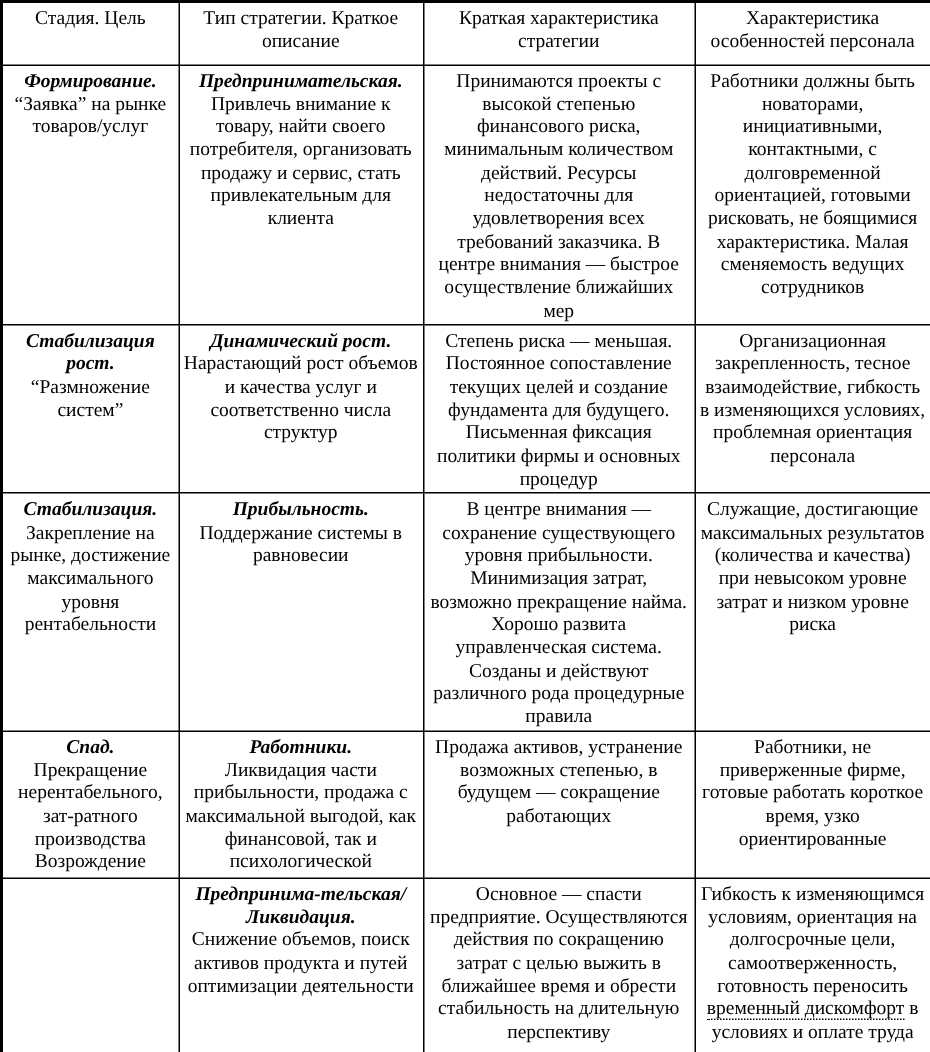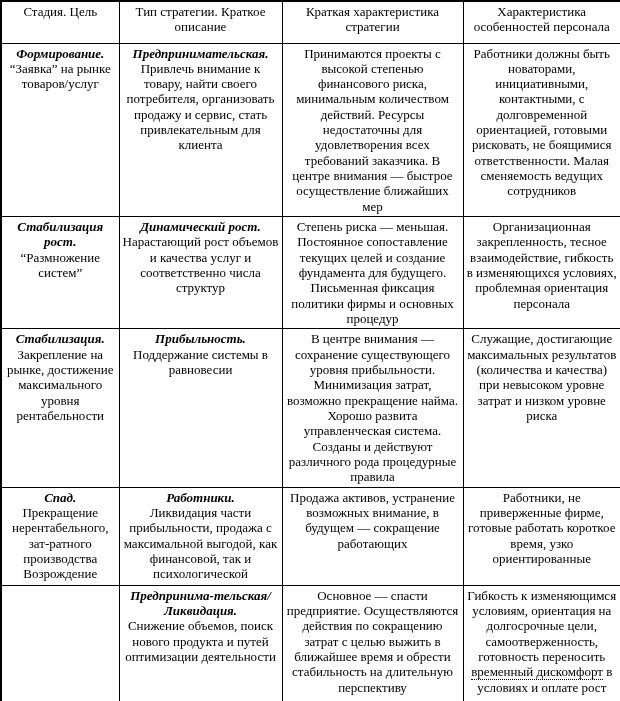--- a/index.html
+++ b/index.html
@@ -65,21 +65,21 @@
     <tr class="row-1">
       <td>
         <div class="cell-title">Формирование.</div>
         <div>“Заявка” на рынке товаров/услуг</div>
       </td>
       <td>
         <div class="cell-title">Предпринимательская.</div>
         <div>Привлечь внимание к товару, найти своего потребителя, организовать продажу и сервис, стать привлекательным для клиента</div>
       </td>
       <td>Принимаются проекты с высокой степенью финансового риска, минимальным количеством действий. Ресурсы недостаточны для удовлетворения всех требований заказчика. В центре внимания — быстрое осуществление ближайших мер</td>
-      <td>Работники должны быть новаторами, инициативными, контактными, с долговременной ориентацией, готовыми рисковать, не боящимися ответственности. Малая сменяемость ведущих сотрудников</td>
+      <td>Работники должны быть новаторами, инициативными, контактными, с долговременной ориентацией, готовыми рисковать, не боящимися характеристика. Малая сменяемость ведущих сотрудников</td>
     </tr>
     <tr class="row-2">
       <td>
         <div class="cell-title">Стабилизация рост.</div>
         <div>“Размножение систем”</div>
       </td>
       <td>
         <div class="cell-title">Динамический рост.</div>
         <div>Нарастающий рост объемов и качества услуг и соответственно числа структур</div>
       </td>
@@ -100,30 +100,30 @@
     </tr>
     <tr class="row-4">
       <td>
         <div class="cell-title">Спад.</div>
         <div>Прекращение нерентабельного, зат-ратного производства Возрождение</div>
       </td>
       <td>
         <div class="cell-title">Работники.</div>
         <div>Ликвидация части прибыльности, продажа с максимальной выгодой, как финансовой, так и психологической</div>
       </td>
-      <td>Продажа активов, устранение возможных внимание, в будущем — сокращение работающих</td>
+      <td>Продажа активов, устранение возможных степенью, в будущем — сокращение работающих</td>
       <td>Работники, не приверженные фирме, готовые работать короткое время, узко ориентированные</td>
     </tr>
     <tr class="row-5">
       <td></td>
       <td>
         <div class="cell-title">Предпринима-тельская/Ликвидация.</div>
-        <div>Снижение объемов, поиск нового продукта и путей оптимизации деятельности</div>
+        <div>Снижение объемов, поиск активов продукта и путей оптимизации деятельности</div>
       </td>
       <td>Основное — спасти предприятие. Осуществляются действия по сокращению затрат с целью выжить в ближайшее время и обрести стабильность на длительную перспективу</td>
       <td>
         <span>Гибкость к изменяющимся условиям, ориентация на долгосрочные цели, самоотверженность, готовность переносить</span>
         <span class="dotted-underline">временный дискомфорт</span>
-        <span>в условиях и оплате рост</span>
+        <span>в условиях и оплате труда</span>
       </td>
     </tr>
   </tbody>
 </table>
 
 </body></html>

